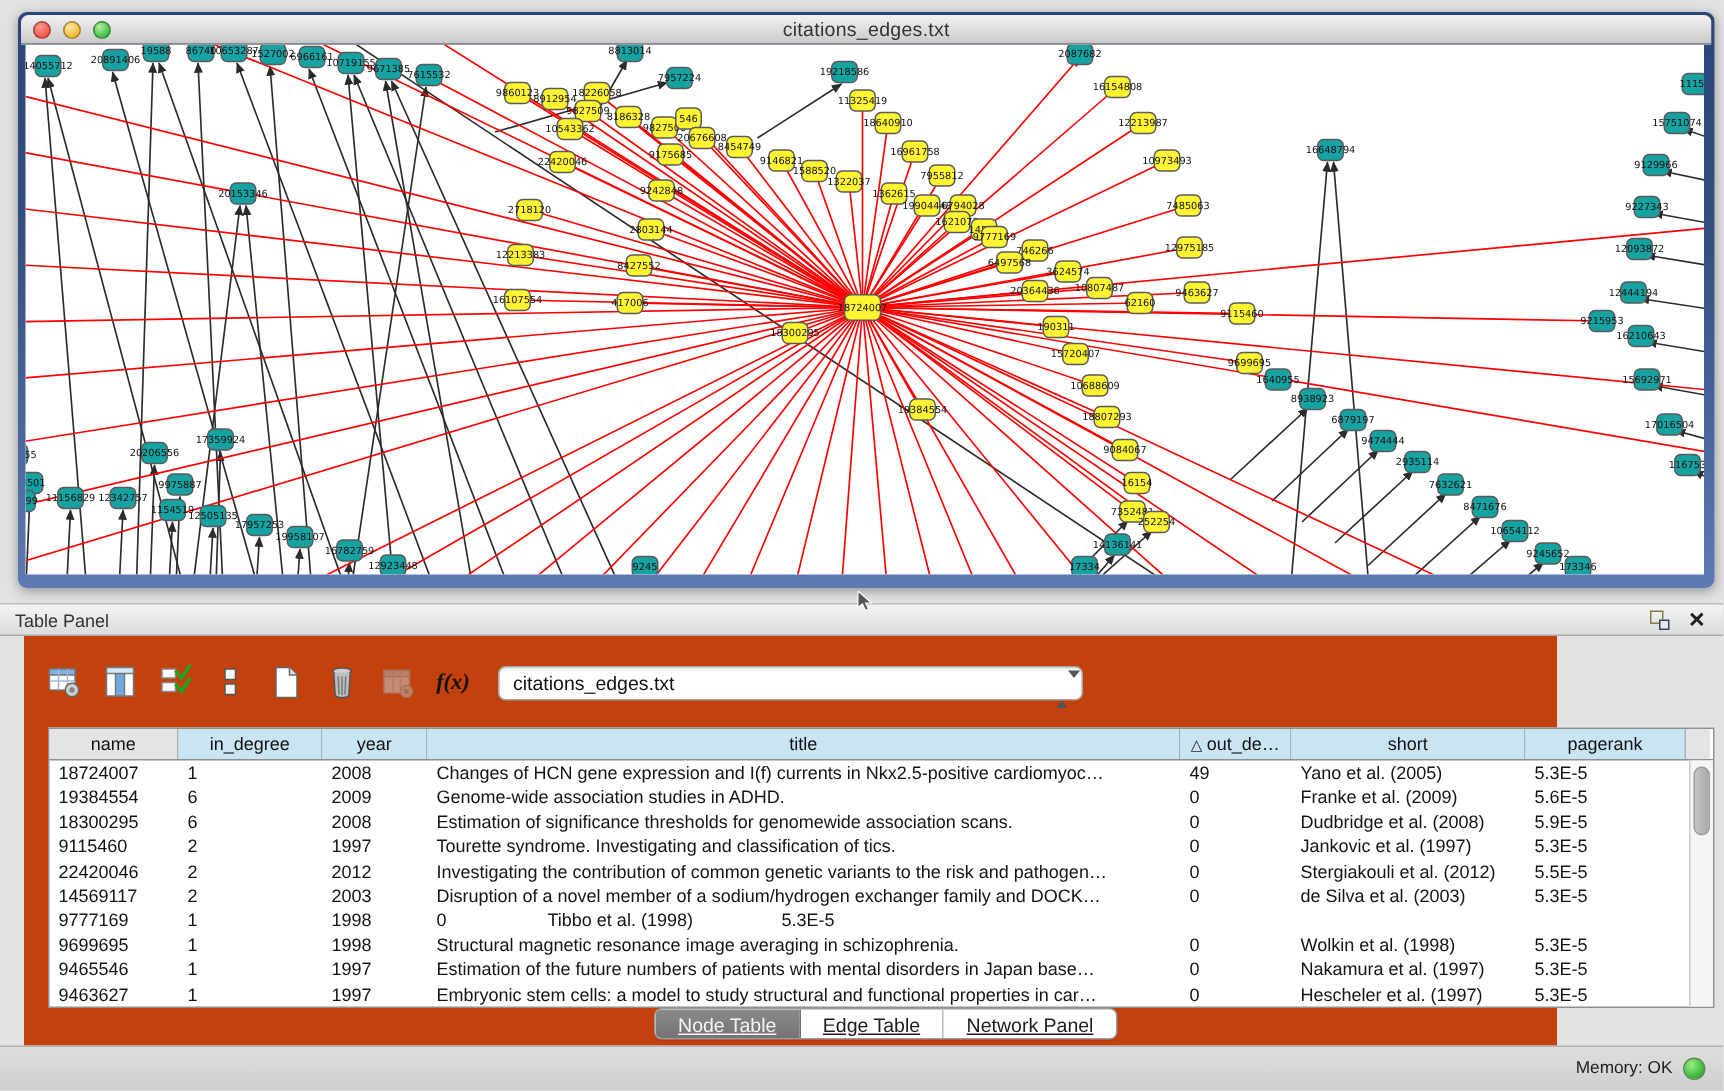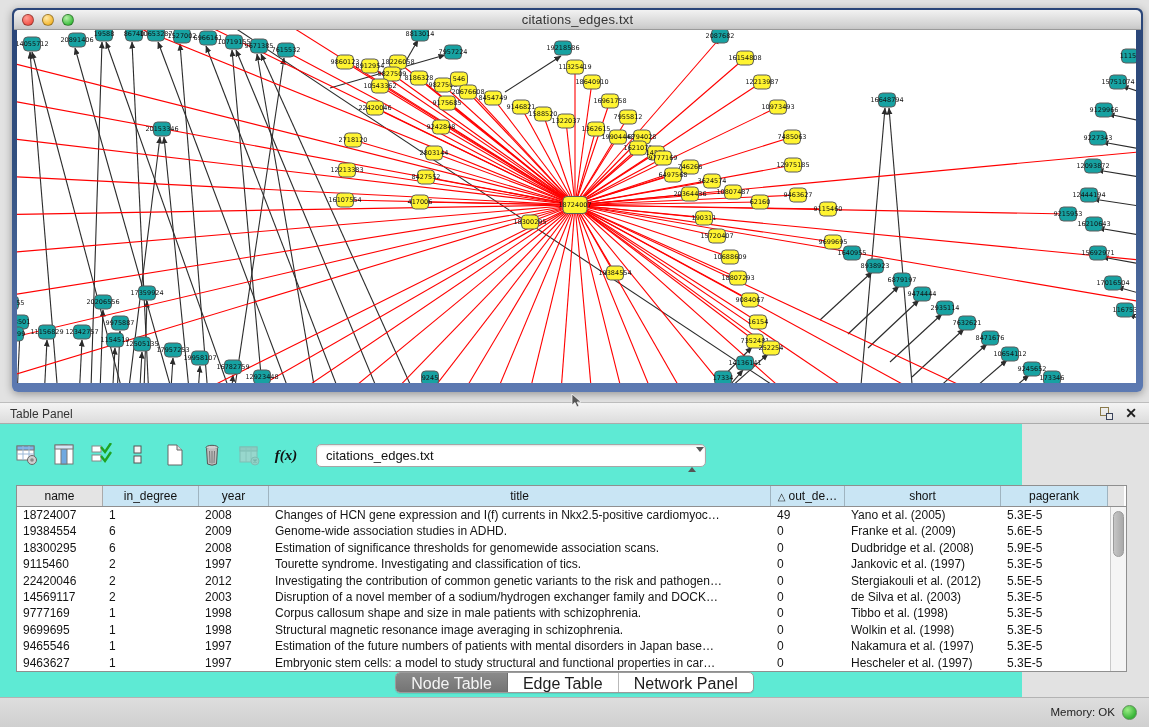--- a/index.html
+++ b/index.html
@@ -50,22 +50,22 @@
     background:linear-gradient(180deg,#f4f4f4,#dcdcdc);
     border-top:1px solid #bdbdbd; border-bottom:1px solid #ababab;
   }
   .panel-title { position:absolute; left:10px; top:4px; font-size:12px; color:#333; }
   .float-icon { position:absolute; right:36px; top:4px; width:13px; height:13px; }
   .float-icon .b { position:absolute; left:0; top:0; width:9px; height:9px; border:1.5px solid #8a7a4a; background:transparent; }
   .float-icon .f { position:absolute; right:0; bottom:0; width:7px; height:7px; border:1.5px solid #39425a; background:#e9e9e9; }
   .close-icon { position:absolute; right:12px; top:3px; font-size:14px; font-weight:bold; color:#1d1d1d; line-height:15px; }
 
   .panel-body {
-    position:absolute; left:0; top:424px; width:1022px; height:273px;
-    background:#5eead4;
+    position:absolute; left:16px; top:424px; width:1022px; height:273px;
+    background:#c2410c;
   }
 
   
   .toolbar { position:absolute; left:14px; top:16px; height:30px; display:flex; align-items:center; gap:11px; }
   .tbtn { width:26px; height:26px; display:flex; align-items:center; justify-content:center; }
   .fx { font-family:"Liberation Serif",serif; font-style:italic; font-weight:bold; font-size:15px; color:#111; }
   .combo {
     position:relative; margin-left:6px; width:390px; height:23px;
     background:#fff; border:1px solid #a6a6a6; border-radius:5px;
     box-shadow:inset 0 1px 2px rgba(0,0,0,.12);
@@ -105,22 +105,23 @@
     border:1px solid #9b9b9b;
   }
 
   
   .tabsrow { position:absolute; left:0; top:248px; width:1149px; display:flex; justify-content:center; }
   .tabs {
     display:flex; border:1px solid #9b9b9b; border-radius:5px; overflow:hidden;
     background:#fff; height:21px; box-shadow:0 1px 1px rgba(0,0,0,.1);
   }
   .tab {
-    font-size:16px; color:#1c1c1c; padding:2px 15px 0 15px; line-height:18px;
+    font-size:13px; color:#1c1c1c; padding:2px 15px 0 15px; line-height:18px;
     border-right:1px solid #b9b9b9;
+    text-decoration:underline;
   }
   .tab:last-child { border-right:none; }
   .tab.active { background:linear-gradient(180deg,#8a8a8a,#747474); color:#f4f4f4; border-right:1px solid #6e6e6e; }
 
   
   .status-bar {
     position:absolute; left:0; bottom:0; width:1149px; height:30px;
     background:linear-gradient(180deg,#dedede,#cfcfcf);
     border-top:1px solid #b3b3b3;
   }
@@ -679,21 +680,20 @@
           <div class="td" style="width: 70px;">2003</div>
           <div class="td" style="width: 502px;">Disruption of a novel member of a sodium/hydrogen exchanger family and DOCK…</div>
           <div class="td" style="width: 74px;">0</div>
           <div class="td" style="width: 156px;">de Silva et al. (2003)</div>
           <div class="td" style="width: 107px;">5.3E-5</div>
         </div>
         <div class="tr">
           <div class="td" style="width: 86px;">9777169</div>
           <div class="td" style="width: 96px;">1</div>
           <div class="td" style="width: 70px;">1998</div>
-          <div class="td" style="width: 502px;">Corpus callosum shape and size in male patients with schizophrenia.</div>
           <div class="td" style="width: 74px;">0</div>
           <div class="td" style="width: 156px;">Tibbo et al. (1998)</div>
           <div class="td" style="width: 107px;">5.3E-5</div>
         </div>
         <div class="tr">
           <div class="td" style="width: 86px;">9699695</div>
           <div class="td" style="width: 96px;">1</div>
           <div class="td" style="width: 70px;">1998</div>
           <div class="td" style="width: 502px;">Structural magnetic resonance image averaging in schizophrenia.</div>
           <div class="td" style="width: 74px;">0</div>

